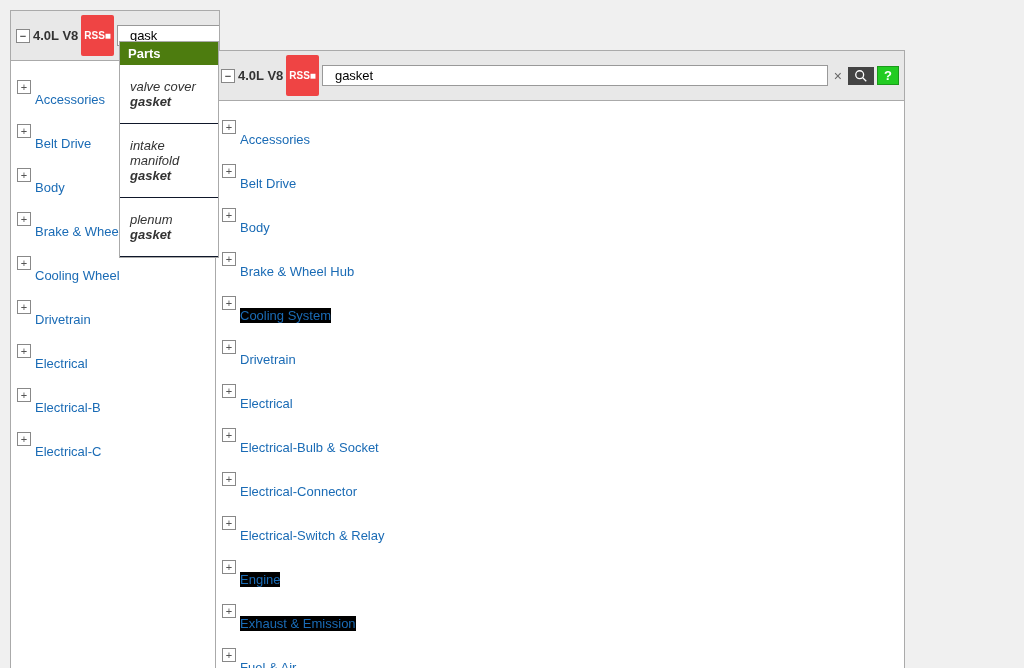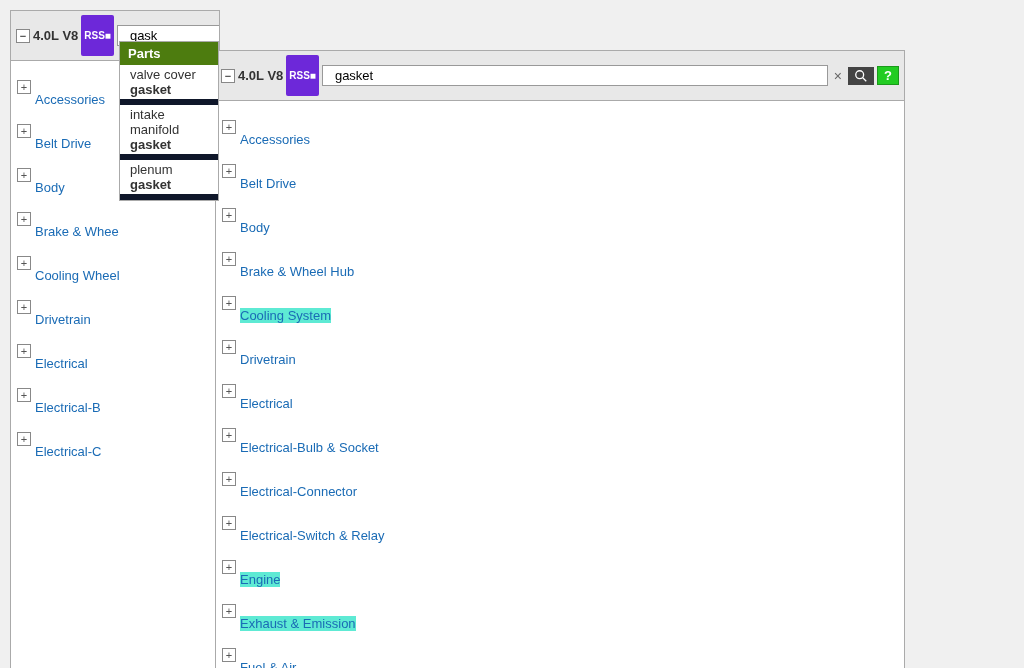--- a/index.html
+++ b/index.html
@@ -33,21 +33,21 @@
       display: flex;
       align-items: center;
       gap: 3px;
       color: #333;
       font-size: 13px;
       font-weight: bold;
       white-space: nowrap;
     }
 
     .rss-badge {
-      background: #6d28d9;
+      background: #ef4444;
       color: #fff;
       font-size: 10px;
       font-weight: bold;
       padding: 15px 3px;
       border-radius: 2px;
     }
 
     .search-input {
       border: 1px solid #999;
       padding: 2px 12px;
@@ -133,21 +133,21 @@
     }
 
     .item-link {
       color: #1a6bb5;
       text-decoration: none;
       font-size: 13px;
       margin-top: 25px;
     }
 
     .item-link.highlighted {
-      background: #5eead4;
+      background: #000000;
       color: #1a6bb5;
     }
 
     
     .autocomplete-dropdown {
       position: absolute;
       top: 30px;
       left: 108px;
       right: 0;
       background: #fff;
@@ -157,25 +157,26 @@
 
     .autocomplete-header {
       background: #4d7c0f;
       color: #fff;
       padding: 4px 8px;
       font-size: 13px;
       font-weight: bold;
     }
 
     .autocomplete-item {
-      padding: 2px 10px;
+      padding: 14px 10px;
       font-size: 13px;
       color: #333;
       cursor: pointer;
-      border-bottom: 6px solid #0f172a;
+      border-bottom: 1px solid #0f172a;
+      font-style: italic;
     }
 
     .autocomplete-item b {
       font-weight: bold;
     }
 
     
     .panels-wrapper {
       position: relative;
       display: flex;

